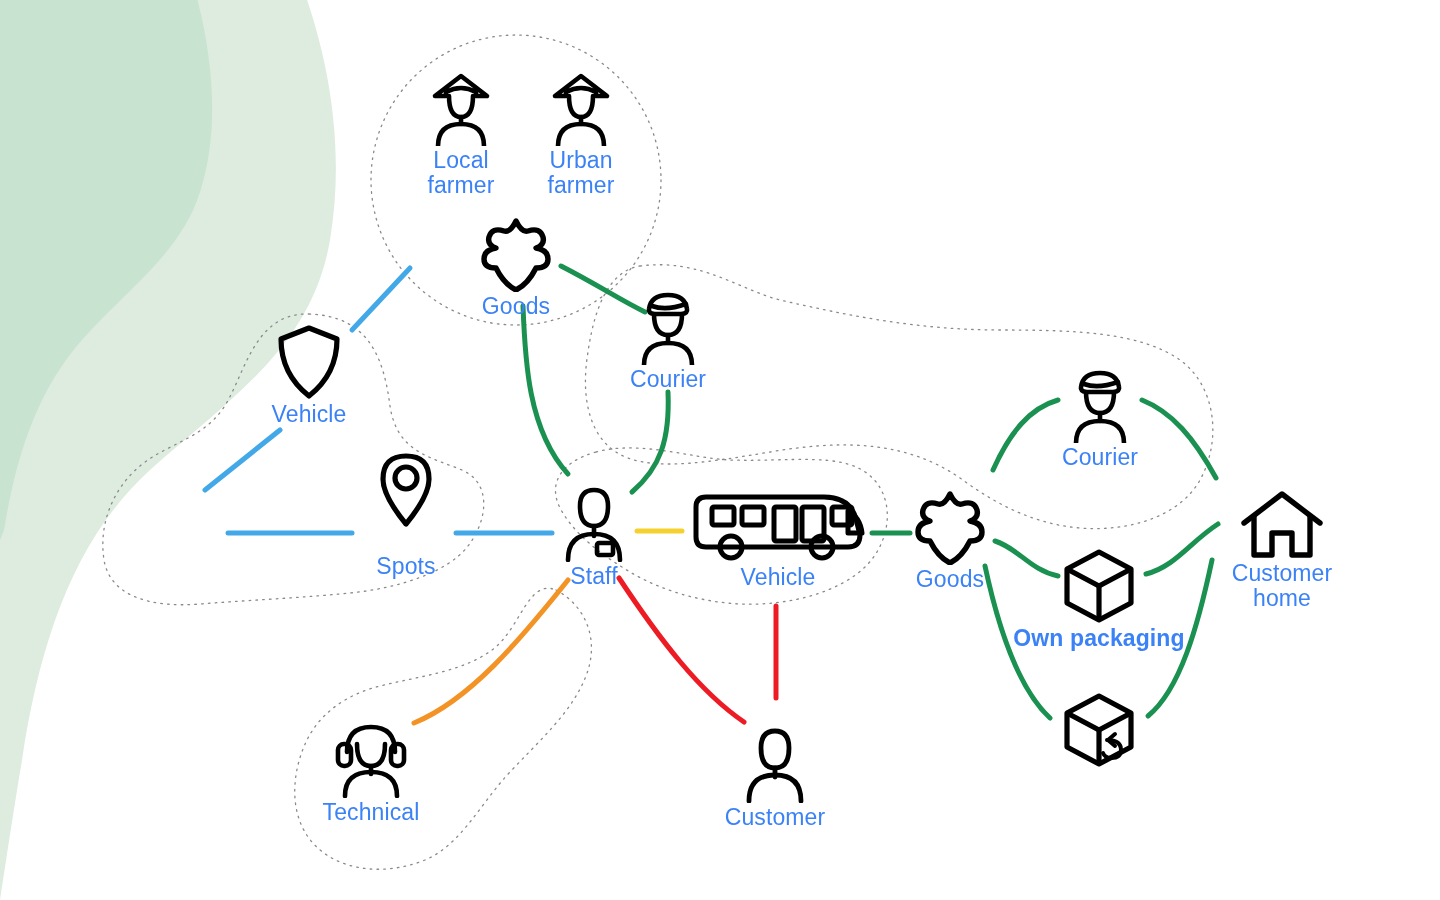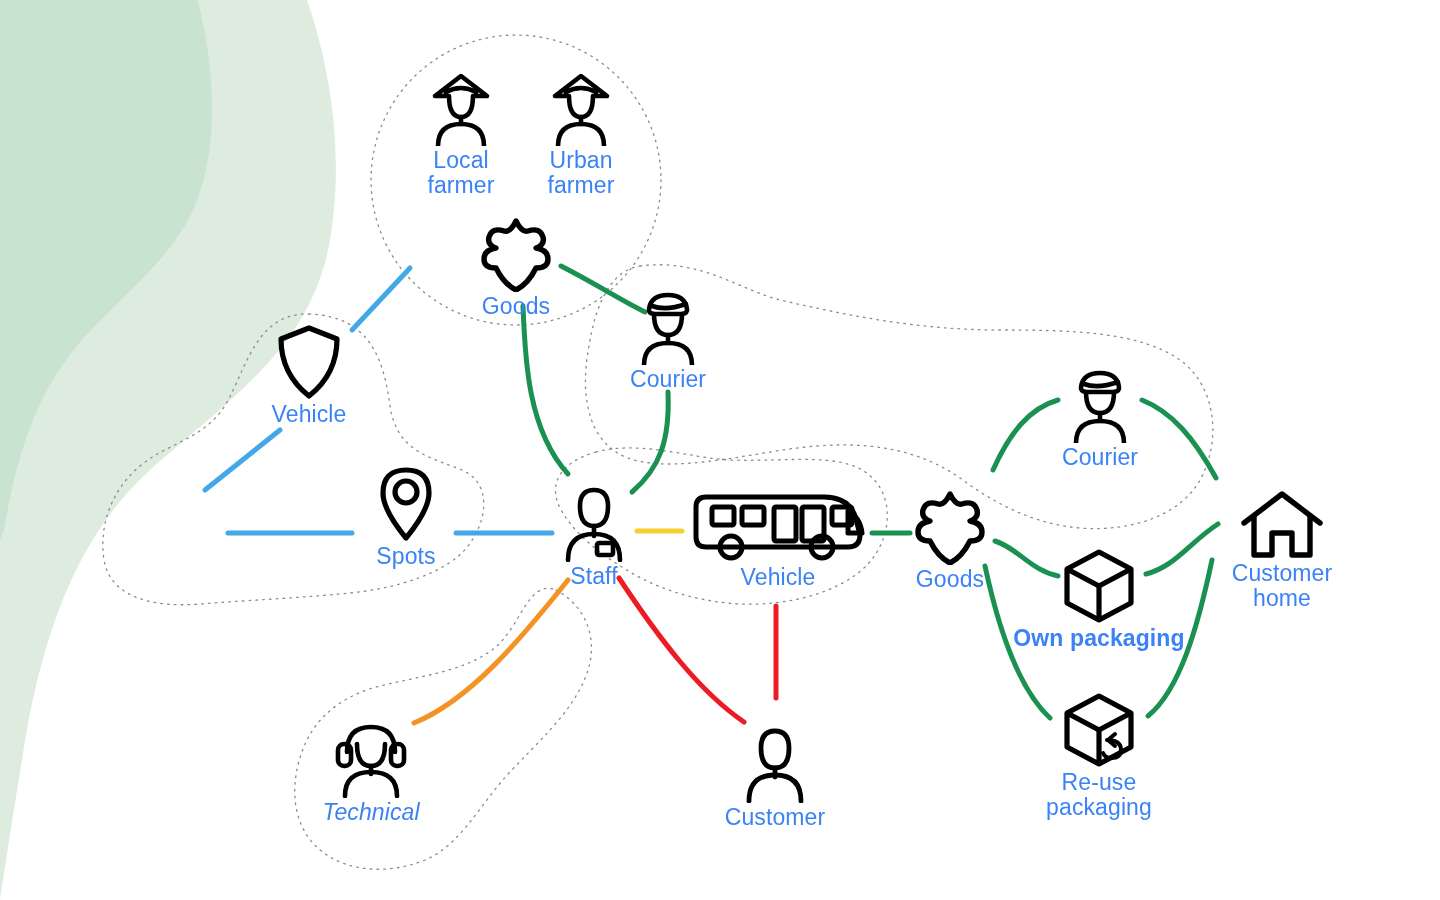--- a/index.html
+++ b/index.html
@@ -179,21 +179,21 @@
       <g fill="none" stroke="#000" stroke-width="4.6" stroke-linejoin="round" stroke-linecap="round">
         <path d="M13 18 Q15 4 32 4 Q49 4 51 18 Q52 22 46 23 L18 23 Q12 22 13 18 Z"></path>
         <path d="M16 15 Q30 20 50 13"></path>
         <path d="M18 23 Q18 44 32 44 Q46 44 46 23"></path>
         <path d="M32 44 L32 52"></path>
         <path d="M8 74 Q8 52 32 52 Q56 52 56 74"></path>
       </g>
     </svg></span>
         <span class="label">Courier</span>
       </div>
-      <div class="node" style="left: 406px; top: 466px;">
+      <div class="node" style="left: 406px; top: 452px; gap: 24px;">
         <span class="glyph"><svg width="58" height="76" viewBox="0 0 58 76">
       <g fill="none" stroke="#000" stroke-width="5.2" stroke-linejoin="round">
         <path d="M29 4 Q52 4 52 27 Q52 44 29 72 Q6 44 6 27 Q6 4 29 4 Z"></path>
         <circle cx="29" cy="26" r="11"></circle>
       </g>
     </svg></span>
         <span class="label">Spots</span>
       </div>
       <div class="node" style="left: 778px; top: 491px;">
         <span class="glyph"><svg width="176" height="72" viewBox="0 0 176 72">
@@ -258,34 +258,32 @@
       <g fill="none" stroke="#000" stroke-width="5.2" stroke-linejoin="round">
         <path d="M36 4 L68 21 L68 55 L36 72 L4 55 L4 21 Z"></path>
         <path d="M4 21 L36 38 L68 21"></path>
         <path d="M36 38 L36 72"></path>
       </g>
       <g fill="none" stroke="#000" stroke-width="4" stroke-linecap="round" stroke-linejoin="round">
         <path d="M44 48 Q58 48 58 58 Q58 66 48 66 Q42 66 40 61"></path>
         <path d="M52 42 L45 48 L52 54"></path>
       </g>
     </svg></span>
-        <span class="label">Re-use
-packaging</span>
       </div>
       <div class="node" style="left: 1282px; top: 489px;">
         <span class="glyph"><svg width="84" height="70" viewBox="0 0 84 70">
       <g fill="none" stroke="#000" stroke-width="5.4" stroke-linejoin="round" stroke-linecap="round">
         <path d="M4 34 L42 5 L80 34"></path>
         <path d="M14 28 L14 66 L32 66 L32 44 L52 44 L52 66 L70 66 L70 28"></path>
       </g>
     </svg></span>
         <span class="label">Customer
 home</span>
       </div>
-      <div class="node" style="left: 371px; top: 722px; font-style: italic;">
+      <div class="node" style="left: 371px; top: 722px;">
         <span class="glyph"><svg width="74" height="76" viewBox="0 0 74 76">
       <g fill="none" stroke="#000" stroke-width="4.6" stroke-linejoin="round" stroke-linecap="round">
         <path d="M13 30 Q13 5 37 5 Q61 5 61 30"></path>
         <rect x="4" y="22" width="13" height="22" rx="6"></rect>
         <rect x="57" y="22" width="13" height="22" rx="6"></rect>
         <path d="M23 22 Q23 44 37 44 Q51 44 51 22"></path>
         <path d="M37 44 L37 52"></path>
         <path d="M11 74 Q11 50 37 50 Q63 50 63 74"></path>
       </g>
     </svg></span>

